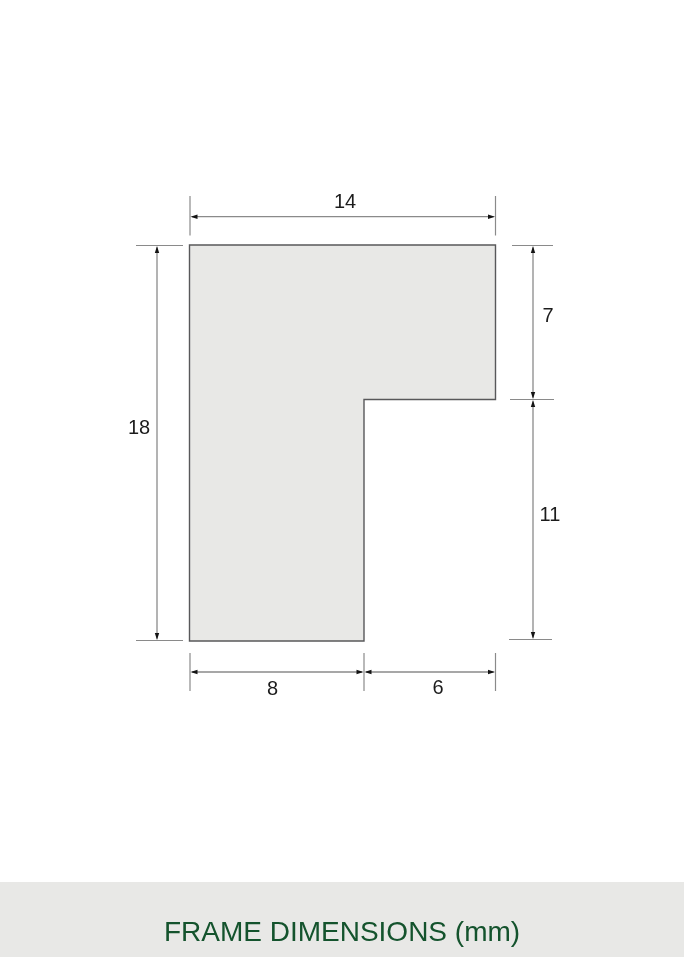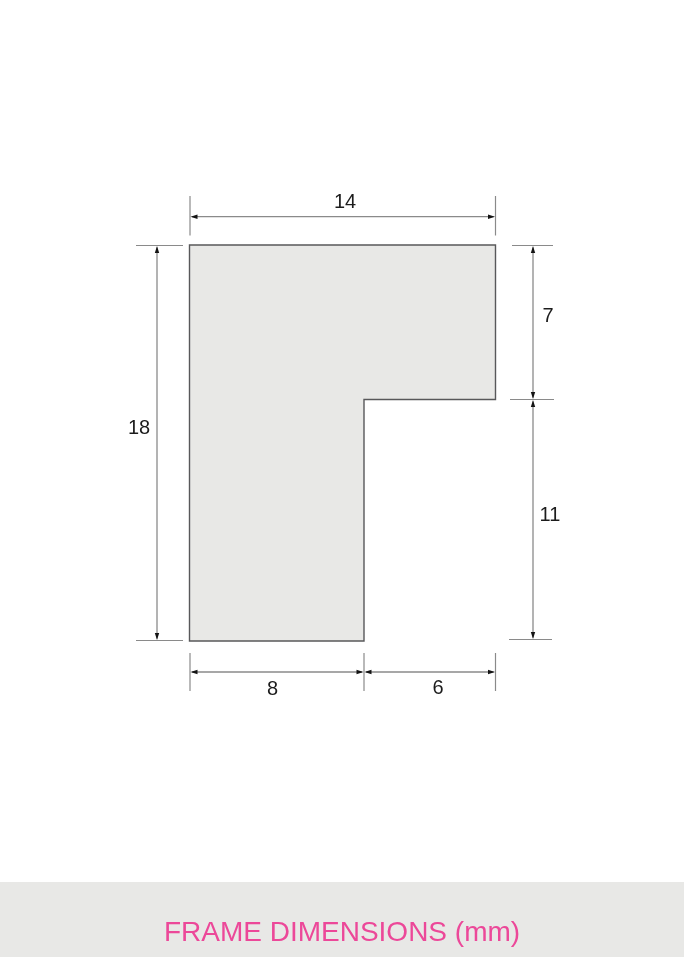--- a/index.html
+++ b/index.html
@@ -77,13 +77,13 @@
 
   <path d="M364.5,672 l7,-2.2 v4.4 Z" fill="#141414"></path>
 
   <path d="M495,672 l-7,-2.2 v4.4 Z" fill="#141414"></path>
 
   <text class="dimtxt" x="438" y="694" text-anchor="middle">6</text>
 </svg>
 
 <div style="position:absolute;left:0;top:882px;width:684px;height:75px;background:#e8e8e6;"></div>
 
-<div style="position:absolute;left:0;top:916px;width:684px;text-align:center;font-size:28px;color:#ec4899;letter-spacing:0;">FRAME DIMENSIONS (mm)</div>
+<div style="position:absolute;left:0;top:916px;width:684px;text-align:center;font-size:28px;color:#14532d;letter-spacing:0;">FRAME DIMENSIONS (mm)</div>
 
 </body></html>

